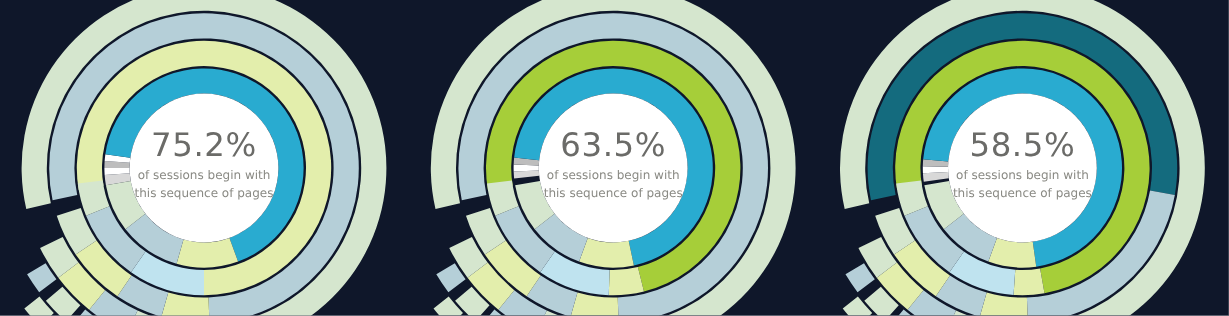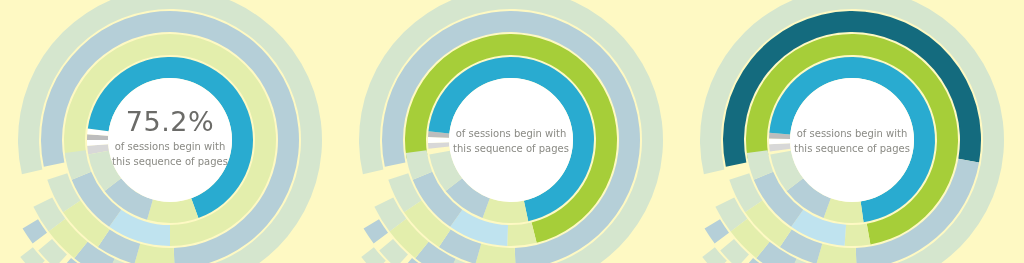--- a/index.html
+++ b/index.html
@@ -4,21 +4,21 @@
 <style>
   html,body{margin:0;padding:0;background:#ffffff;}
   body{
     width:1024px;height:263px;
     font-family:"DejaVu Sans","Liberation Sans",sans-serif;
     overflow:hidden;
   }
   #board{
     position:relative;
     width:1024px;height:263px;
-    background:#fef9c3;
+    background:#0f172a;
     display:block;
   }
   .panel{
     position:absolute;
     top:0;
     width:341px;height:263px;
     overflow:hidden;
   }
   .panel svg{display:block;position:absolute;left:0;top:0;}
   .center-label{
@@ -142,20 +142,21 @@
           <path d="M32.63,243.51 A172,172 0 0 1 22.57,228.59 L38.00,219.32 A154,154 0 0 0 47.01,232.68 Z" fill="#b5cfd8"></path>
         </g>
         <g>
           <path d="M105.02,318.54 A190,190 0 0 1 86.71,310.77 L93.72,296.39 A174,174 0 0 0 110.49,303.51 Z" fill="#d5e6ce"></path>
           <path d="M69.32,301.13 A190,190 0 0 1 53.02,289.72 L62.87,277.11 A174,174 0 0 0 77.79,287.56 Z" fill="#b5cfd8"></path>
           <path d="M33.33,271.99 A190,190 0 0 1 20.28,256.98 L32.89,247.13 A174,174 0 0 0 44.83,260.87 Z" fill="#d5e6ce"></path>
         </g>
         <circle cx="170" cy="140" r="62" fill="#ffffff"></circle>
       </svg>
       <div class="center-label" style="left: 170px; top: 139px;">
+        <div class="pct">63.5%</div>
         <div class="sub">of sessions begin with</div>
         <div class="sub" style="margin-top: 0px;">this sequence of pages</div>
       </div>
     </div>
     <div class="panel" style="left: 682px;">
       <svg width="341" height="263" viewBox="0 0 341 263">
         <g>
           <path d="M87.81,151.55 A83,83 0 0 1 87.11,144.34 L108.08,143.24 A62,62 0 0 0 108.60,148.63 Z" fill="#d8d8d8"></path>
           <path d="M87.11,144.34 A83,83 0 0 1 87.01,138.55 L108.01,138.92 A62,62 0 0 0 108.08,143.24 Z" fill="#ffffff"></path>
           <path d="M87.01,138.55 A83,83 0 0 1 87.32,132.77 L108.24,134.60 A62,62 0 0 0 108.01,138.92 Z" fill="#bdbdbd"></path>
@@ -195,17 +196,18 @@
           <path d="M32.63,243.51 A172,172 0 0 1 22.57,228.59 L38.00,219.32 A154,154 0 0 0 47.01,232.68 Z" fill="#b5cfd8"></path>
         </g>
         <g>
           <path d="M105.02,318.54 A190,190 0 0 1 86.71,310.77 L93.72,296.39 A174,174 0 0 0 110.49,303.51 Z" fill="#d5e6ce"></path>
           <path d="M69.32,301.13 A190,190 0 0 1 53.02,289.72 L62.87,277.11 A174,174 0 0 0 77.79,287.56 Z" fill="#b5cfd8"></path>
           <path d="M33.33,271.99 A190,190 0 0 1 20.28,256.98 L32.89,247.13 A174,174 0 0 0 44.83,260.87 Z" fill="#d5e6ce"></path>
         </g>
         <circle cx="170" cy="140" r="62" fill="#ffffff"></circle>
       </svg>
       <div class="center-label" style="left: 170px; top: 139px;">
+        <div class="pct">58.5%</div>
         <div class="sub">of sessions begin with</div>
         <div class="sub" style="margin-top: 0px;">this sequence of pages</div>
       </div>
     </div>
   </div>
 
 </body></html>

